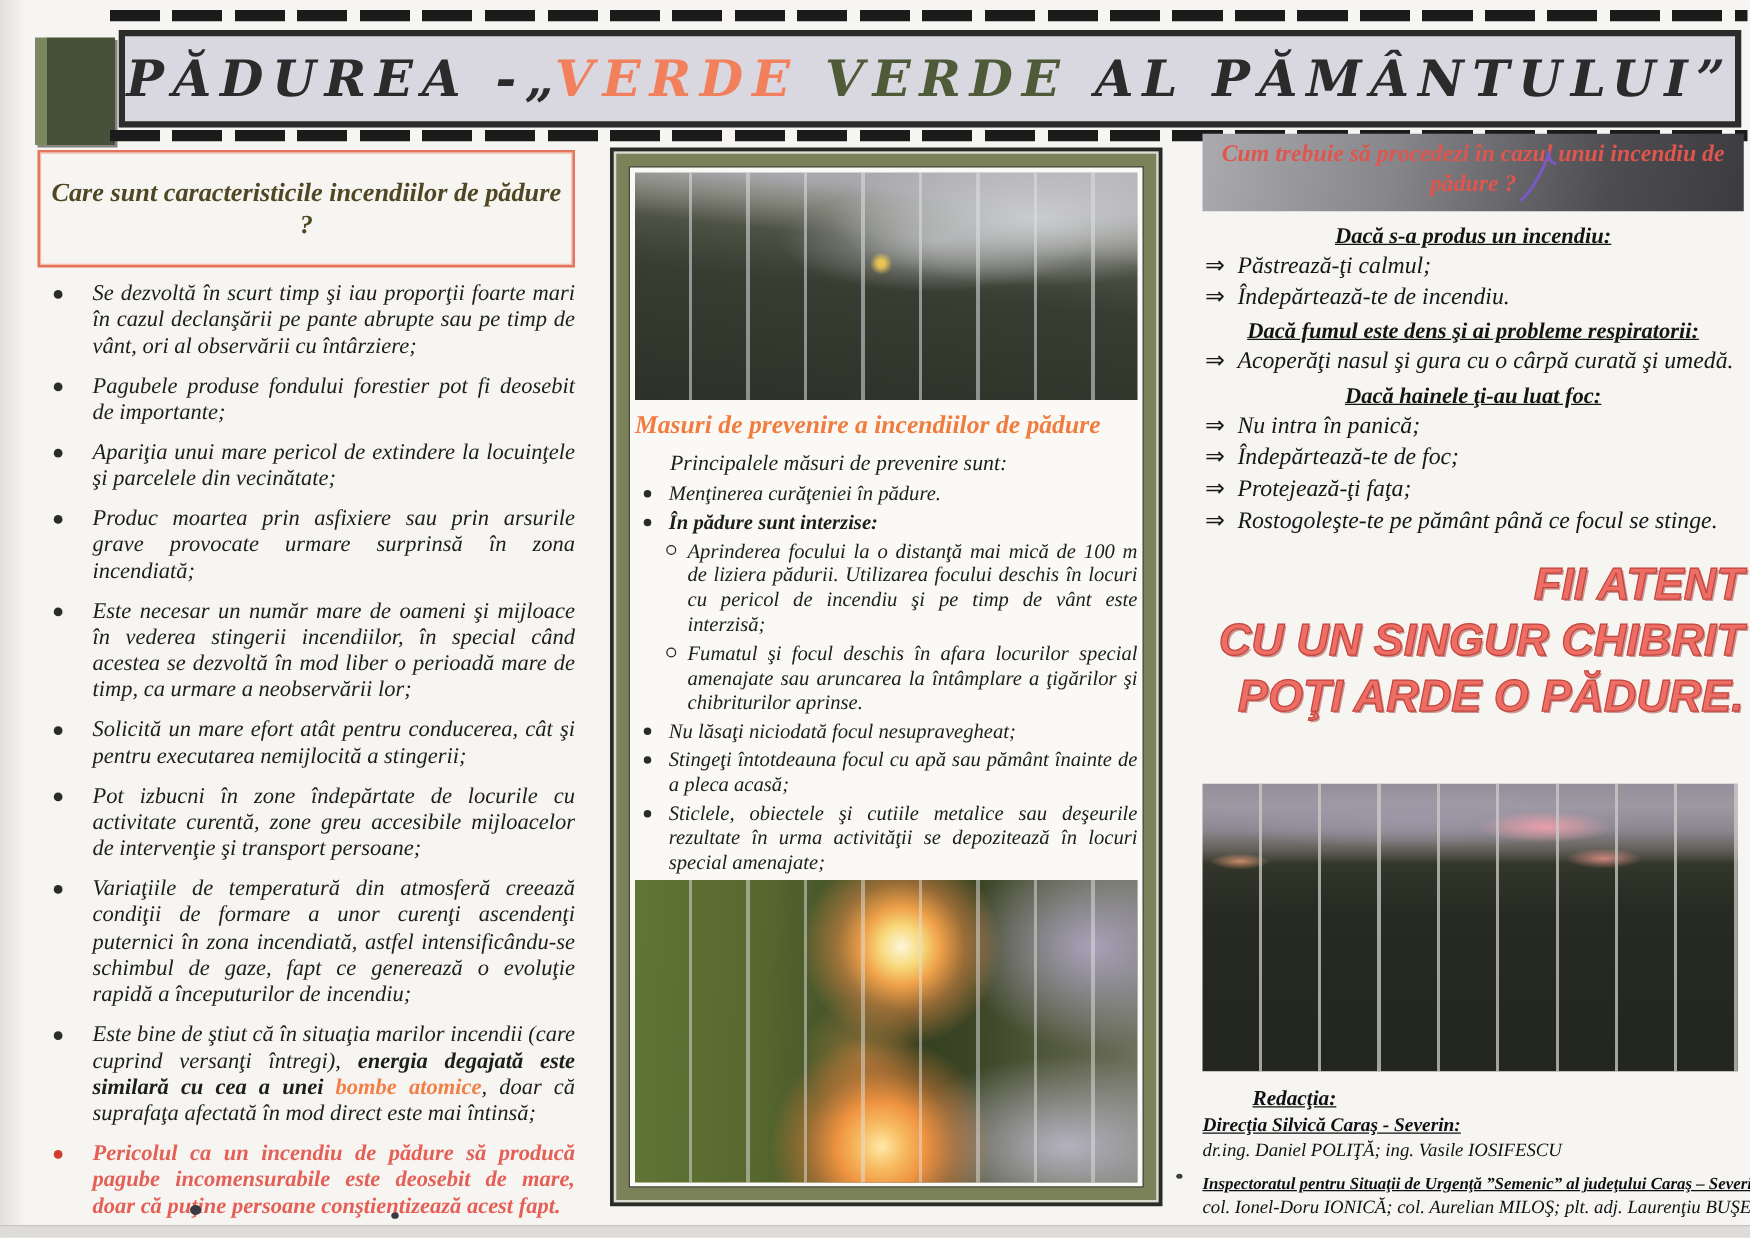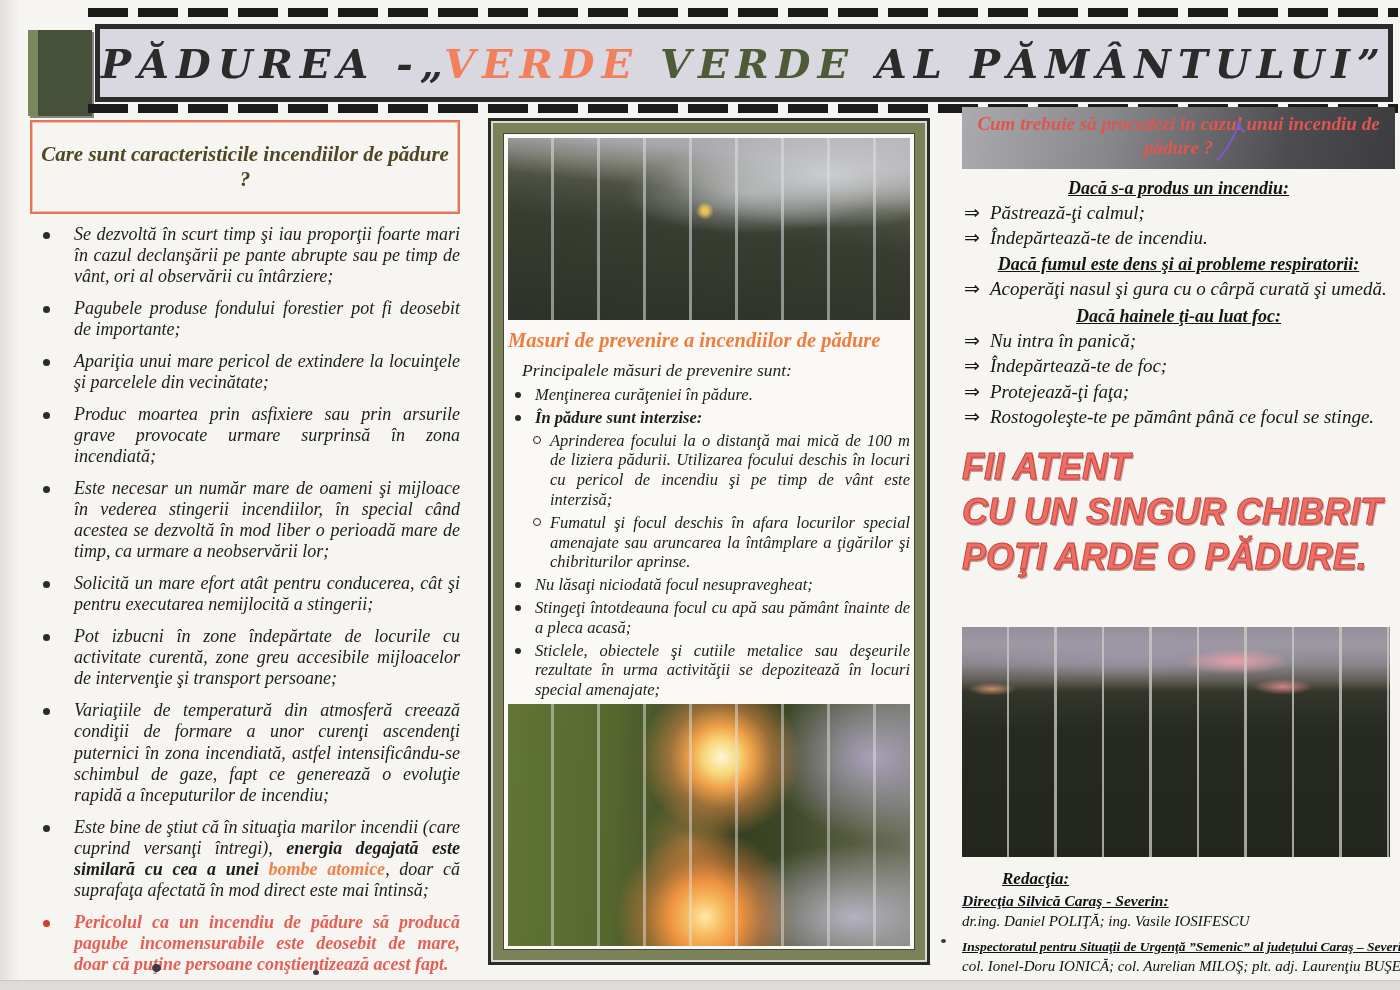--- a/index.html
+++ b/index.html
@@ -56,21 +56,21 @@
   .photo-hillside { flex:0 0 182px;
     background-image:
       repeating-linear-gradient(90deg, rgba(0,0,0,0) 0 43px, rgba(222,223,226,0.55) 43px 46px),
       radial-gradient(circle at 49% 40%, rgba(242,202,84,0.95) 0px, rgba(242,202,84,0.9) 3px, rgba(242,202,84,0) 9px),
       radial-gradient(ellipse 55% 40% at 80% 20%, rgba(206,207,211,0.95), rgba(206,207,211,0) 75%),
       radial-gradient(ellipse 45% 32% at 60% 30%, rgba(186,187,191,0.75), rgba(186,187,191,0) 70%),
       linear-gradient(186deg, #b3b3b7 0%, #a7a7ab 15%, #83857b 24%, #4e5244 34%, #383c31 52%, #2d3127 100%); }
   .prev-heading { margin-top:9px; font-weight:bold; font-style:italic;
     font-size:20.5px; color:#f07c3e; }
   .prev-text { flex:1 1 auto; overflow:hidden; margin-top:6px; }
-  .prev-intro { margin:2px 0 4px 14px; font-style:italic; font-size:17.5px; }
+  .prev-intro { margin:2px 0 4px 28px; font-style:italic; font-size:17.5px; }
   .prev-item, .prev-sub { position:relative; font-style:italic; font-size:16.5px;
     line-height:1.2; text-align:justify; margin-bottom:3px; }
   .prev-item { padding-left:27px; }
   .prev-item::before { content:""; position:absolute; left:7px; top:7px;
     width:6px; height:6px; border-radius:50%; background:#2b2b2b; }
   .prev-sub { padding-left:42px; }
   .prev-sub::before { content:""; position:absolute; left:25px; top:5px;
     width:6px; height:6px; border:1.4px solid #222; border-radius:50%; background:transparent; }
   .prev-bold { font-weight:bold; }
   .photo-flames { flex:0 0 242px; margin-top:auto;
@@ -90,21 +90,21 @@
     text-align:center; line-height:1.28; padding:5px 6px 8px; }
   .proc-sections { margin-top:9px; }
   .sec-title { font-weight:bold; font-style:italic; font-size:18px; white-space:nowrap;
     text-decoration:underline; color:#141414; margin:5px 0 3px;text-align:center; }
   .sec-item { display:flex; gap:10px; font-style:italic; font-size:19px;
     line-height:1.18; margin:3px 0 3px 2px; color:#17171a; }
   .arrow { flex:0 0 auto; font-style:normal; font-size:19px; color:#17171a; }
   .slogan { margin-top:16px; font-family:"Liberation Sans", sans-serif;
     font-weight:bold; font-style:italic; font-size:36px; line-height:1.25;
     color:#ee6e66; -webkit-text-stroke:1px #c0453c;
-    text-shadow:1.5px 1.5px 0 rgba(150,40,35,0.45); }
+    text-shadow:1.5px 1.5px 0 rgba(150,40,35,0.45);text-align:right; }
   .photo-burnt { margin-top:48px; height:230px; width:428px;
     background-image:
       repeating-linear-gradient(90deg, rgba(0,0,0,0) 0 45px, rgba(205,205,200,0.75) 45px 47.5px),
       radial-gradient(ellipse 18% 8% at 64% 15%, rgba(238,160,170,0.95), rgba(238,160,170,0) 70%),
       radial-gradient(ellipse 10% 5% at 75% 26%, rgba(240,150,140,0.8), rgba(240,150,140,0) 70%),
       radial-gradient(ellipse 8% 4% at 7% 27%, rgba(235,160,120,0.8), rgba(235,160,120,0) 70%),
       radial-gradient(ellipse 60% 15% at 40% 12%, rgba(160,152,170,0.8), rgba(160,152,170,0) 70%),
       linear-gradient(180deg, #94909b 0%, #9d99a3 8%, #8a8790 16%, #636059 23%, #33362b 28%, #262a20 45%, #22261c 100%); }
   .credits { margin-top:12px; color:#101014; }
   .cred-label { font-weight:bold; font-style:italic; text-decoration:underline; font-size:17px;margin-left:40px; }

